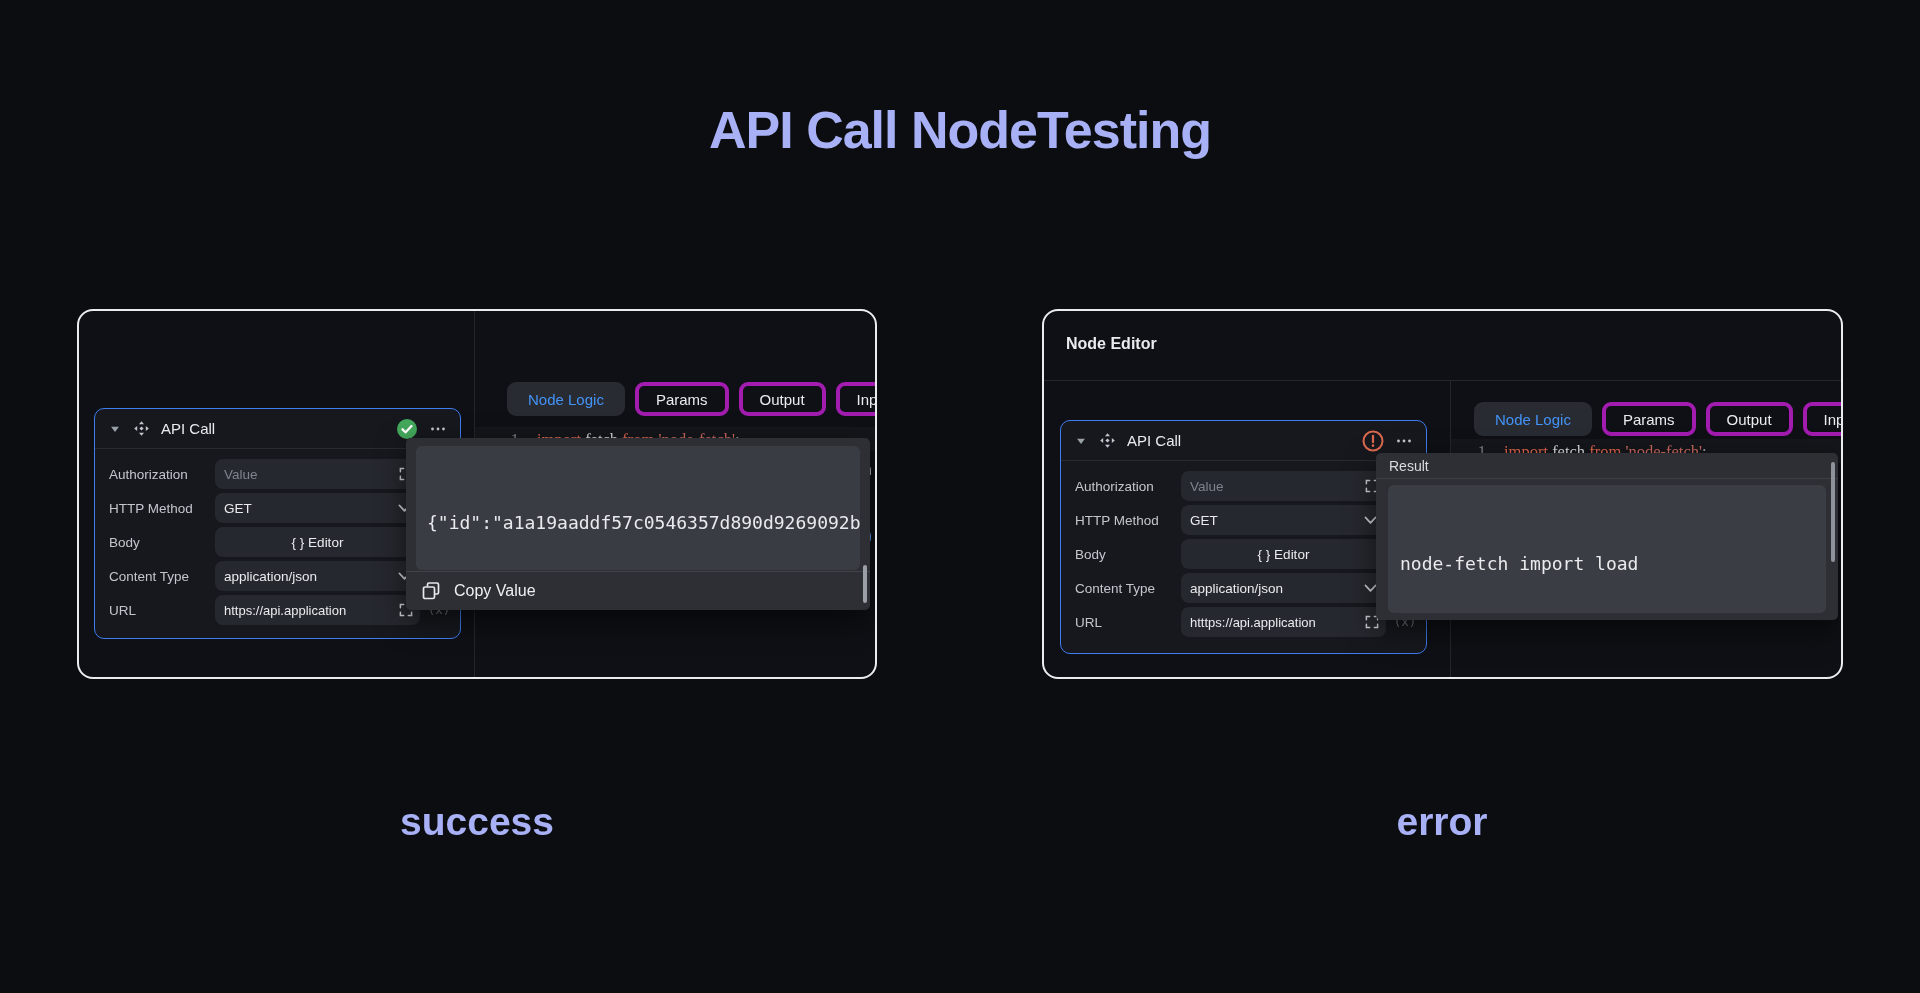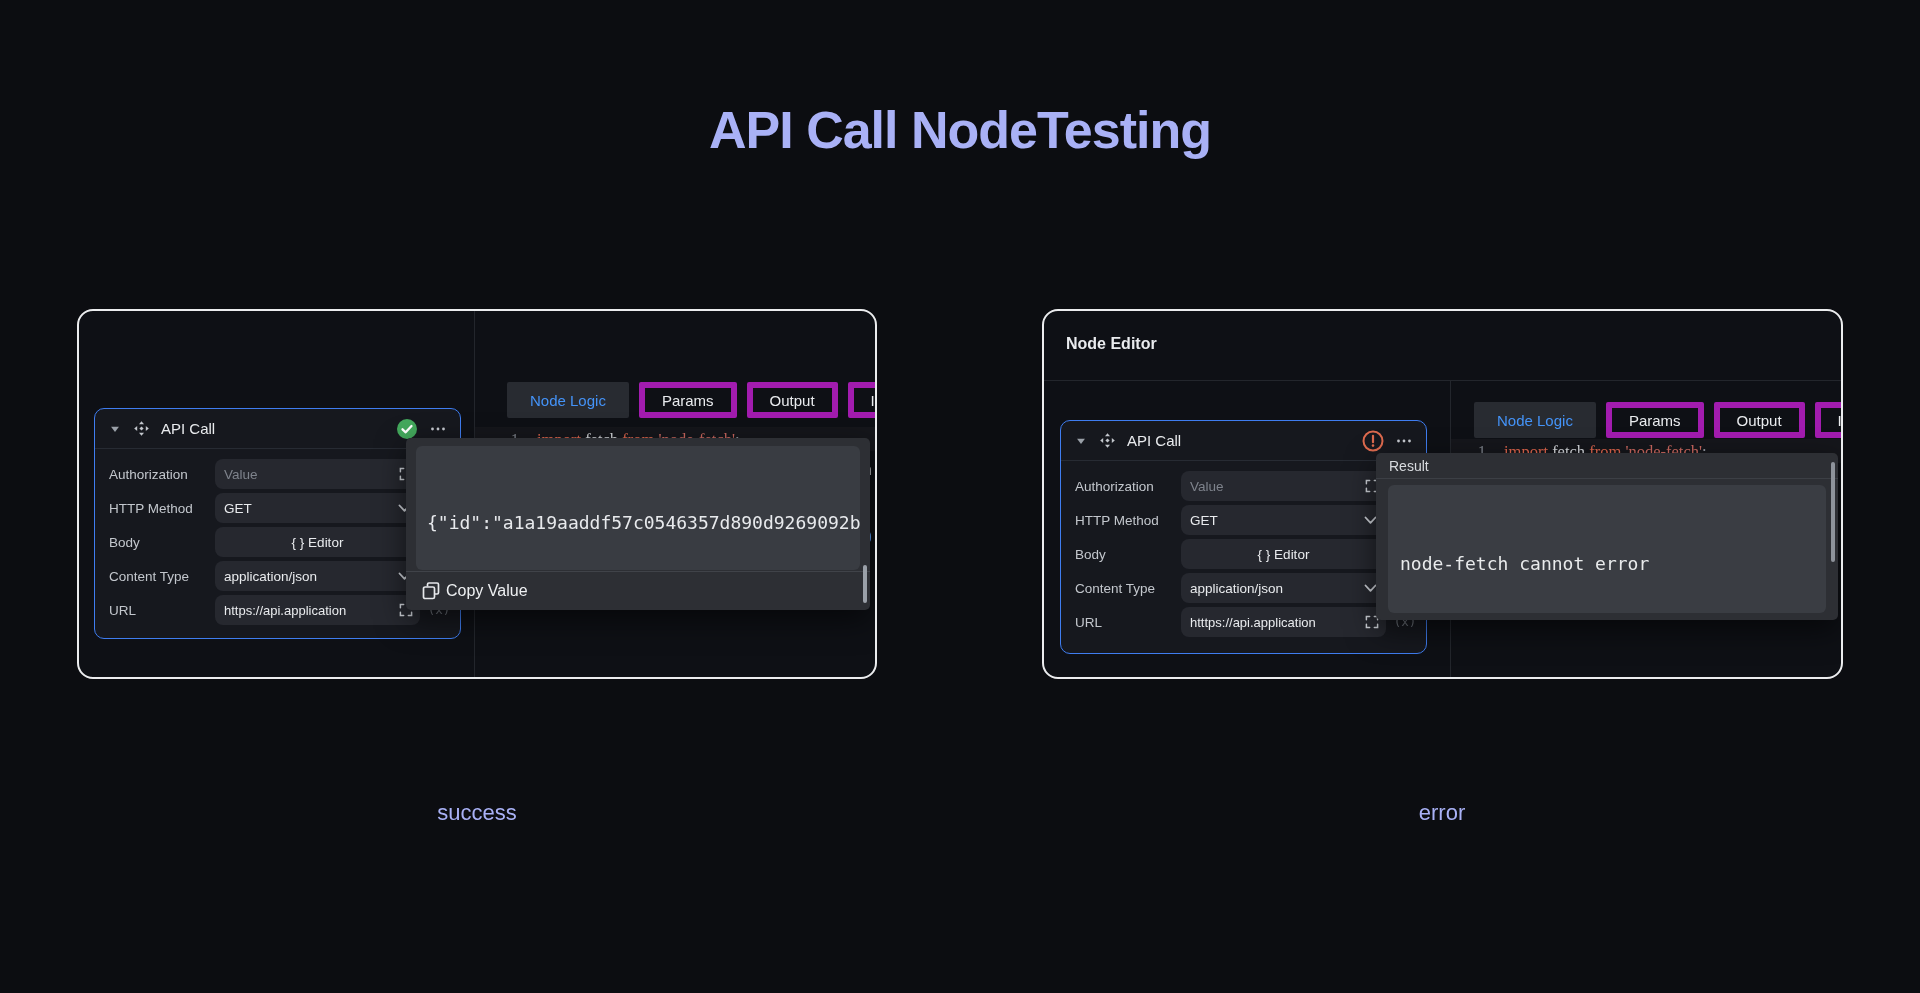--- a/index.html
+++ b/index.html
@@ -11,36 +11,36 @@
     --green:#43a85c; --red:#dd6a4e;
     --code-kw:#e0664d; --code-str:#cd6960; --code-text:#d5d8dc; --code-num:#5b9cf5; --line-number:#7b8088;
   }
   *{box-sizing:border-box;margin:0;padding:0}
   html,body{width:1920px;height:993px}
   body{background:var(--bg);font-family:"Liberation Sans",sans-serif;position:relative;overflow:hidden}
 
   .page-title{position:absolute;top:100px;left:0;width:1920px;text-align:center;
     font-size:52px;font-weight:700;letter-spacing:-1px;color:var(--accent)}
 
-  .caption{position:absolute;top:800px;width:800px;text-align:center;font-size:22px;font-weight:400;color:var(--accent)}
+  .caption{position:absolute;top:800px;width:800px;text-align:center;font-size:39px;font-weight:700;color:var(--accent)}
   .caption.c-left{left:77px}.caption.c-right{left:1042px}
 
   .card{position:absolute;top:309px;width:800px;height:370px;background:var(--card-bg);
     border:2px solid var(--card-border);border-radius:16px;overflow:hidden}
   .card.left{left:77px}.card.right{left:1042px;width:801px}
 
   .v-divider{position:absolute;width:1px;background:var(--divider);bottom:0;z-index:2}
   .vd-left{left:395px;top:0}.vd-right{left:406px;top:69px}
   .h-divider{position:absolute;left:0;right:0;top:69px;height:1px;background:var(--divider)}
   .editor-title{position:absolute;left:22px;top:24px;font-size:16px;font-weight:700;color:var(--text)}
 
   .tabs{position:absolute;display:flex;gap:10px;z-index:6;white-space:nowrap}
   .tabs.t-left{left:428px;top:71px}.tabs.t-right{left:430px;top:91px}
-  .tab{height:34px;padding:12px 17px;display:flex;align-items:center;border-radius:2px;
-    font-size:15px;color:var(--text);border:6px solid #a21caf;background:transparent}
+  .tab{height:34px;padding:12px 17px;display:flex;align-items:center;border-radius:9px;
+    font-size:15px;color:var(--text);border:4px solid #a21caf;background:transparent}
   .tab.active{background:var(--tab-active-bg);border-color:var(--tab-active-bg);color:var(--tab-active-text)}
 
   .code-pane{position:absolute;right:0;height:24px;background:#15161b;z-index:4}
   .cp-left{left:396px;top:116px}.cp-right{left:407px;top:128px}
   .code-line{position:absolute;font-family:Liberation Serif, serif;font-size:16.5px;white-space:pre;z-index:5}
   .cl-left{left:428px;top:119px}.cl-right{left:430px;top:131px}
   .code-line .ln{display:inline-block;width:12px;text-align:right;margin-right:18px;color:var(--line-number)}
   .kw{color:var(--code-kw)} .ct{color:var(--code-text)} .str{color:var(--code-str)} .semi{color:#9ba0a8}
 
   .ec{position:absolute;right:3px;font-family:"DejaVu Sans Mono",monospace;font-size:15px;color:var(--code-text);z-index:5}
@@ -65,21 +65,21 @@
   .fx{position:absolute;right:-32px;top:7px;width:26px;text-align:center;font-family:"DejaVu Sans Mono",monospace;
     font-size:12.5px;color:#6b7078}
 
   .popover{position:absolute;background:var(--popover-bg);border-radius:5px;z-index:30;
     box-shadow:0 10px 30px rgba(0,0,0,.55)}
   .pop-left{left:327px;top:127px;width:464px;height:172px}
   .pop-right{left:332px;top:142px;width:462px;height:167px}
   .json-box{margin:8px 10px 0 10px;height:124px;background:var(--popover-box);border-radius:6px;
     padding:4px 11px;font-family:"DejaVu Sans Mono",monospace;font-size:18px;line-height:29px;
     color:#e8eaed;overflow:hidden;white-space:pre}
-  .copy-row{display:flex;align-items:center;gap:5px;height:38px;margin-top:1px;padding:0 15px;
+  .copy-row{display:flex;align-items:center;gap:13px;height:38px;margin-top:1px;padding:0 15px;
     border-top:1px solid #404349;font-size:16px;color:#eef0f2}
   .result-title{padding:5px 13px 4px 13px;font-size:14px;color:#d8dbdf}
   .pop-divider{height:1px;background:#3c3f45}
   .err-box{margin:6px 12px;height:128px;background:#3a3d43;border-radius:6px;padding:6px 12px;
     font-family:"DejaVu Sans Mono",monospace;font-size:18px;line-height:29px;color:#e9ebec;
     overflow:hidden;white-space:pre}
   .thumb{position:absolute;width:4px;border-radius:2px;background:#9aa0a8}
   .thumb.tl{right:3px;bottom:7px;height:38px}
   .thumb.tr{right:3px;top:9px;height:100px;background:#8e939b}
 
@@ -289,21 +289,21 @@
         </div>
         <span class="fx">(x)</span>
       </div>
     </div>
   </div>
 
   <div class="popover pop-right">
     <div class="result-title">Result</div>
     <div class="pop-divider"></div>
     <div class="err-box">
-      <div>node-fetch cannot error</div>
+      <div>node-fetch import load</div>
       
       
       
     </div>
     <div class="thumb tr"></div>
   </div>
 </div>
 <div class="caption c-right">error</div>
 
 </body></html>

